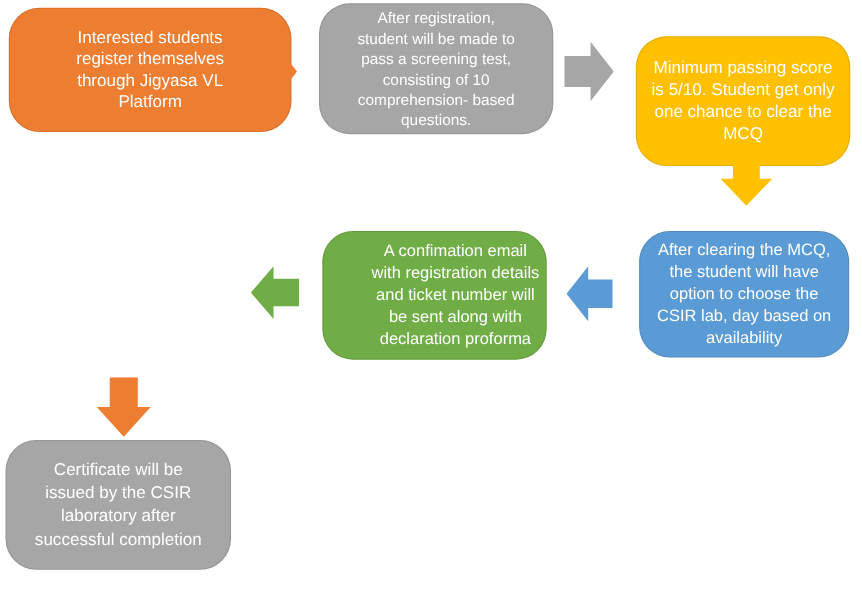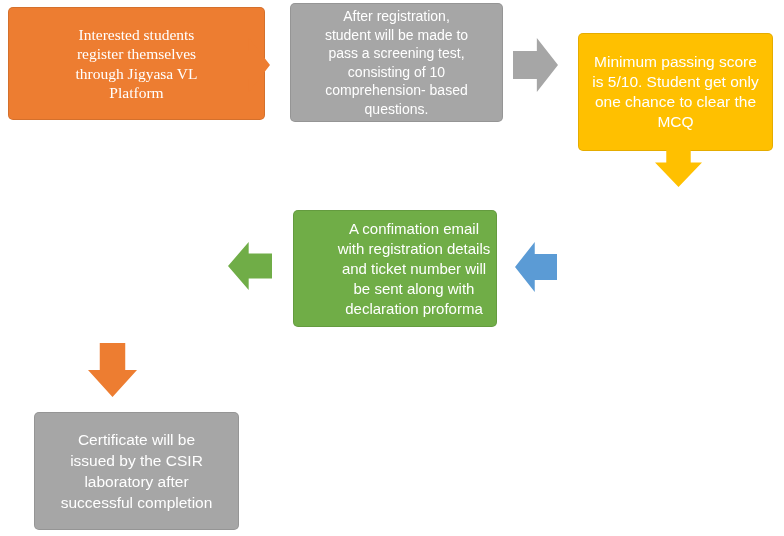--- a/index.html
+++ b/index.html
@@ -10,21 +10,21 @@
   .canvas {
     position: relative;
     width: 784px;
     height: 536px;
     background: #ffffff;
     font-family: "Liberation Sans", sans-serif;
     overflow: hidden;
   }
   .box {
     position: absolute;
-    border-radius: 5px;
+    border-radius: 28px;
     color: #ffffff;
     display: flex;
     align-items: center;
     justify-content: center;
     text-align: center;
     white-space: pre-line;
     box-shadow: inset 0 0 0 1px rgba(0,0,0,0.10);
     box-sizing: border-box;
     padding: 4px 6px;
   }
@@ -38,27 +38,27 @@
   .yellow { background: #FFC000; }
   .blue   { background: #5B9BD5; }
   .green  { background: #70AD47; padding-left: 44px; }
   .fill-orange { fill: #ED7D31; }
   .fill-gray   { fill: #A6A6A6; }
   .fill-yellow { fill: #FFC000; }
   .fill-blue   { fill: #5B9BD5; }
   .fill-green  { fill: #70AD47; }
 
   
-  .b1 { left: 8px;   top: 7px;   width: 257px; height: 113px; font-size: 15.5px; line-height: 19.5px; font-family: Liberation Serif, serif; }
+  .b1 { left: 8px;   top: 7px;   width: 257px; height: 113px; font-size: 15.5px; line-height: 19.5px; }
   .b2 { left: 290px; top: 3px;   width: 213px; height: 119px; font-size: 14px;   line-height: 18.5px; }
   .b3 { left: 578px; top: 5px;   width: 195px; height: 118px; font-size: 15.5px; line-height: 20px; margin-top: 28px; }
   .b4 { left: 581px; top: 210px; width: 191px; height: 115px; font-size: 15px;   line-height: 20px; }
   .b5 { left: 293px; top: 210px; width: 204px; height: 117px; font-size: 15px;   line-height: 20px; }
   .b6 { left: 7px;   top: 210px; width: 201px; height: 118px; font-size: 15px;   line-height: 20px; }
-  .b7 { left: 5px;   top: 412px; width: 205px; height: 118px; font-size: 15.5px; line-height: 21px; margin-left: 29px; }
+  .b7 { left: 5px;   top: 400px; width: 205px; height: 118px; font-size: 15.5px; line-height: 21px; }
 
   .bold-seg { font-weight: bold; }
 
   
   .a1 { left: 225px; top: 38px;  width: 45px; height: 54px; }
   .a2 { left: 513px; top: 38px;  width: 45px; height: 54px; }
   .a3 { left: 655px; top: 138px; width: 47px; height: 49px; }
   .a4 { left: 515px; top: 242px; width: 42px; height: 50px; }
   .a5 { left: 228px; top: 242px; width: 44px; height: 48px; }
   .a6 { left: 88px;  top: 343px; width: 49px; height: 54px; }
@@ -96,20 +96,27 @@
     <span>Minimum passing score
 is 5/10. Student get only
 one chance to clear the
 MCQ</span>
   </div>
 
   <svg class="arrow a3" viewBox="0 0 100 100" preserveAspectRatio="none">
     <polygon class="fill-yellow" points="24,0 76,0 76,50 100,50 50,100 0,50 24,50"></polygon>
   </svg>
 
+  <div class="box blue b4">
+    <span>After clearing the MCQ,
+the student will have
+option to choose the
+CSIR lab, day based on
+availability</span>
+  </div>
 
   <svg class="arrow a4" viewBox="0 0 100 100" preserveAspectRatio="none">
     <polygon class="fill-blue" points="100,24 47,24 47,0 0,50 47,100 47,76 100,76"></polygon>
   </svg>
 
   <div class="box green b5">
     <span>A confimation email
 with registration details
 and ticket number will
 be sent along with

